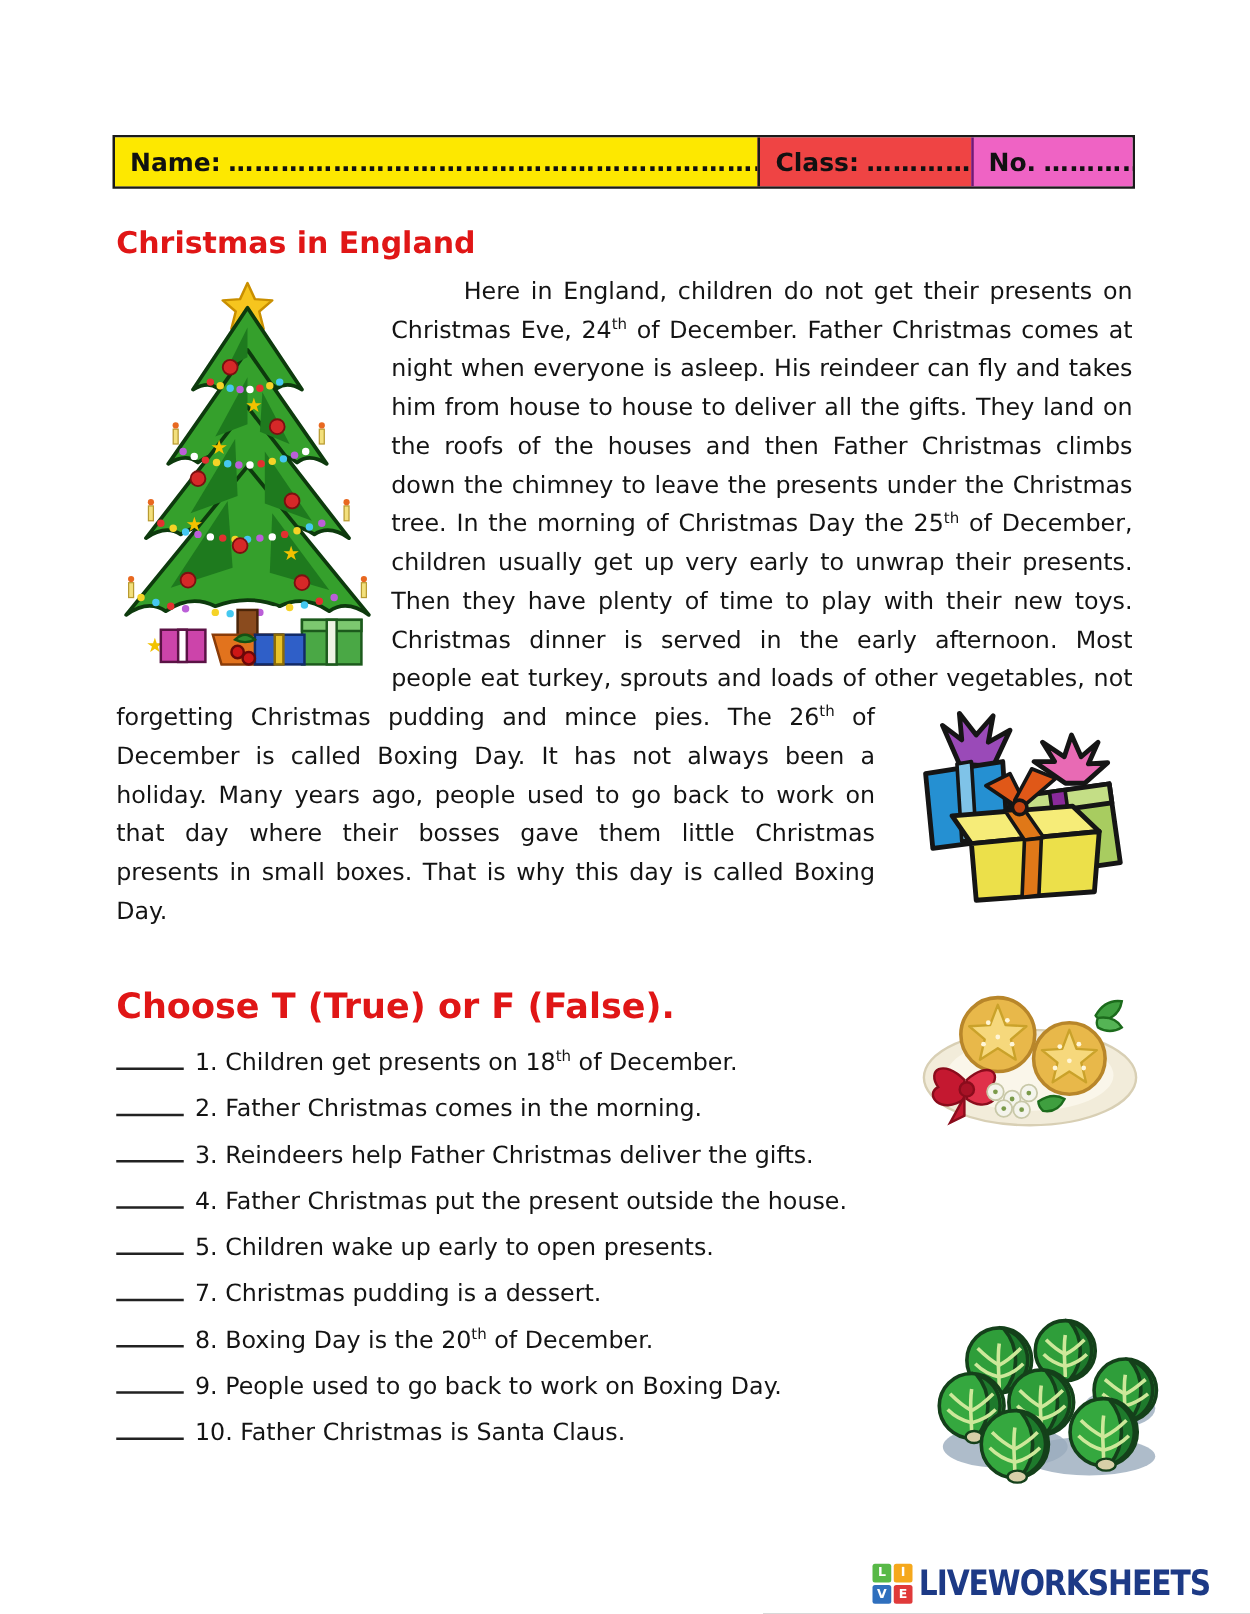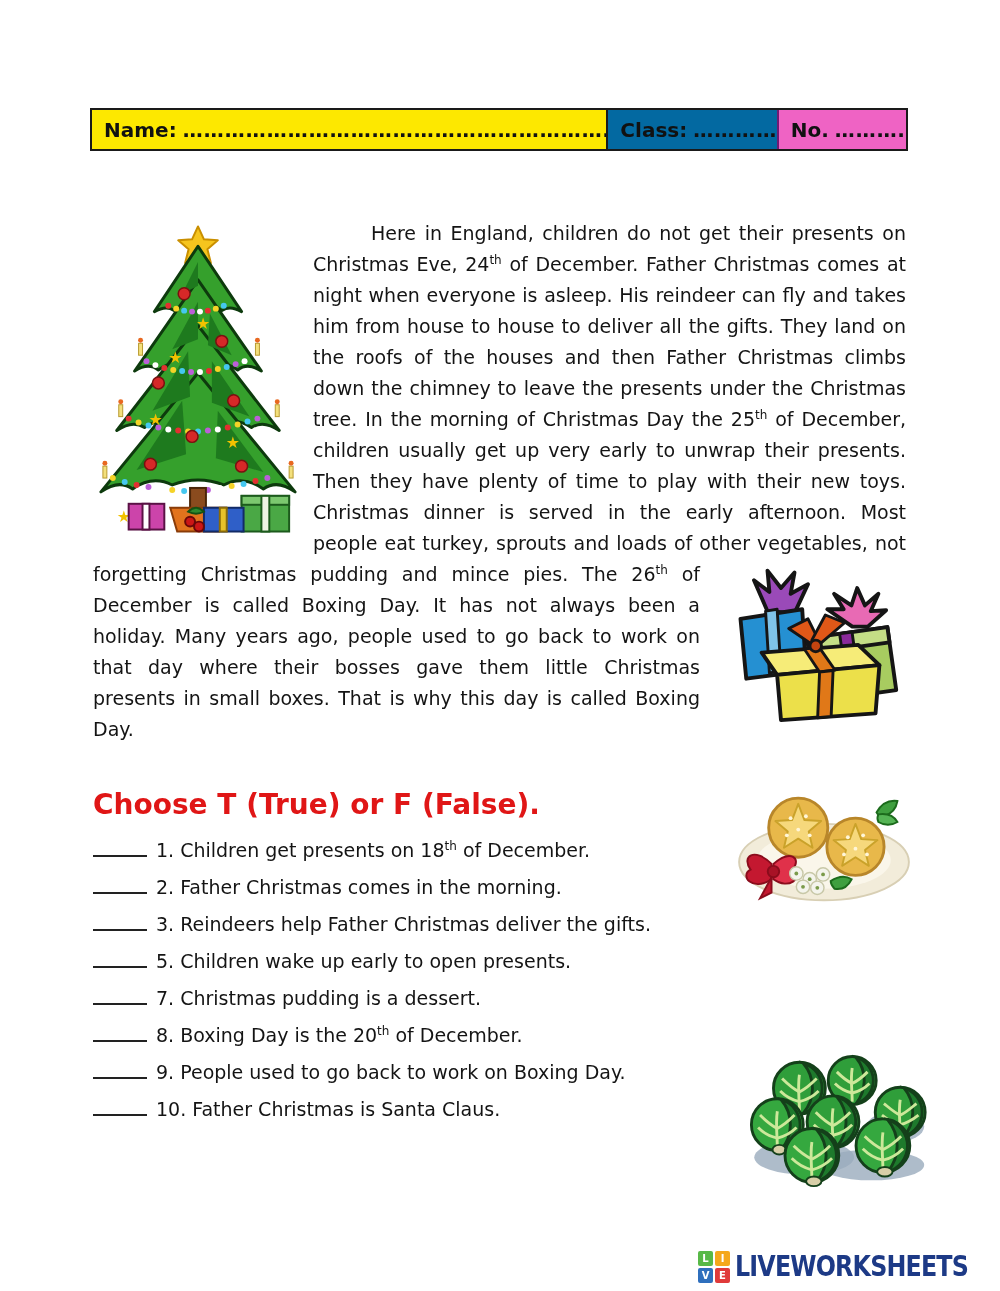--- a/index.html
+++ b/index.html
@@ -3,21 +3,21 @@
 <meta charset="utf-8">
 <style>
   * { margin:0; padding:0; box-sizing:border-box; }
   body { background:#888; font-family:"DejaVu Sans", sans-serif; }
   .page { position:relative; width:1000px; height:1291px; background:#ffffff; margin:0 auto; overflow:hidden; }
 
   
   .header-bar { position:absolute; left:90px; top:108px; width:818px; height:43px; display:flex; border:2px solid #1a1a1a; }
   .header-cell { display:flex; align-items:center; padding-left:12px; font-weight:bold; font-size:20px; color:#111; white-space:nowrap; overflow:hidden; }
   .cell-name { background:#fde800; flex:1 1 auto; }
-  .cell-class { background:#0369a1; width:185px; border-left:2px solid #1a1a1a;justify-content:space-between; }
+  .cell-class { background:#ef4444; width:185px; border-left:2px solid #1a1a1a;justify-content:space-between; }
   .cell-no { background:#ef63c4; width:140px; border-left:2px solid #701a75; }
   .hdr-dots { font-weight:bold; letter-spacing:1px; margin-left:6px; }
 
   
   .page-title { position:absolute; left:93px; top:180px; font-size:24px; font-weight:bold; color:#e01616; }
 
   
   .passage { position:absolute; left:93px; top:218px; width:813px; font-size:19px; line-height:31px; color:#141414; text-align:justify; text-indent:58px; }
   .passage sup, .tf-item sup { font-size:12px; line-height:0;margin-top:32px; }
   .fig-tree { float:left; width:210px; height:314px; margin:2px 10px 4px 0; shape-outside:inset(0); }
@@ -54,20 +54,21 @@
     <div class="header-cell cell-class">
       <span>Class:</span>
       <span class="hdr-dots">………….</span>
     </div>
     <div class="header-cell cell-no">
       <span>No.</span>
       <span class="hdr-dots">………….</span>
     </div>
   </div>
 
+  <div class="page-title">Christmas in England</div>
 
   <div class="passage">
 
     <div class="fig-tree">
       <svg viewBox="0 0 212 312">
 
         <path d="M106 4 L112 17 L126 18 L115.5 27 L119 41 L106 33.5 L93 41 L96.5 27 L86 18 L100 17 Z" fill="#f6c51e" stroke="#c98f00" stroke-width="2" stroke-linejoin="round"></path>
 
         <g stroke="#0d3a0d" stroke-width="3" stroke-linejoin="round">
           <path d="M106 24 L62 90 Q74 83 82 89 Q94 79 106 87 Q118 79 130 89 Q138 83 150 90 Z" fill="#35a02c"></path>
@@ -214,20 +215,21 @@
       </svg>
     </div><span>mince pies. The 26</span><sup>th</sup><span> of December is called Boxing Day. It has not always been a holiday. Many years ago, people used to go back to work on that day where their bosses gave them little Christmas presents in small boxes. That is why this day is called Boxing Day.</span>
   </div>
 
   <div class="tf-section">
     <div class="tf-heading">Choose T (True) or F (False).</div>
 
     <div class="tf-item"><span class="tf-blank"></span><span>1. Children get presents on 18</span><sup>th</sup><span> of December.</span></div>
     <div class="tf-item"><span class="tf-blank"></span><span>2. Father Christmas comes in the morning.</span></div>
     <div class="tf-item"><span class="tf-blank"></span><span>3. Reindeers help Father Christmas deliver the gifts.</span></div>
+    <div class="tf-item"><span class="tf-blank"></span><span>4. Father Christmas put the present outside the house.</span></div>
     <div class="tf-item"><span class="tf-blank"></span><span>5. Children wake up early to open presents.</span></div>
     <div class="tf-item"><span class="tf-blank"></span><span>7. Christmas pudding is a dessert.</span></div>
     <div class="tf-item"><span class="tf-blank"></span><span>8. Boxing Day is the 20</span><sup>th</sup><span> of December.</span></div>
     <div class="tf-item"><span class="tf-blank"></span><span>9. People used to go back to work on Boxing Day.</span></div>
     <div class="tf-item"><span class="tf-blank"></span><span>10. Father Christmas is Santa Claus.</span></div>
   </div>
 
   <div class="fig-pies">
     <svg viewBox="0 0 190 130">
       <ellipse cx="95" cy="86" rx="89" ry="40" fill="#f2ecda" stroke="#d8cfb4" stroke-width="2"></ellipse>

